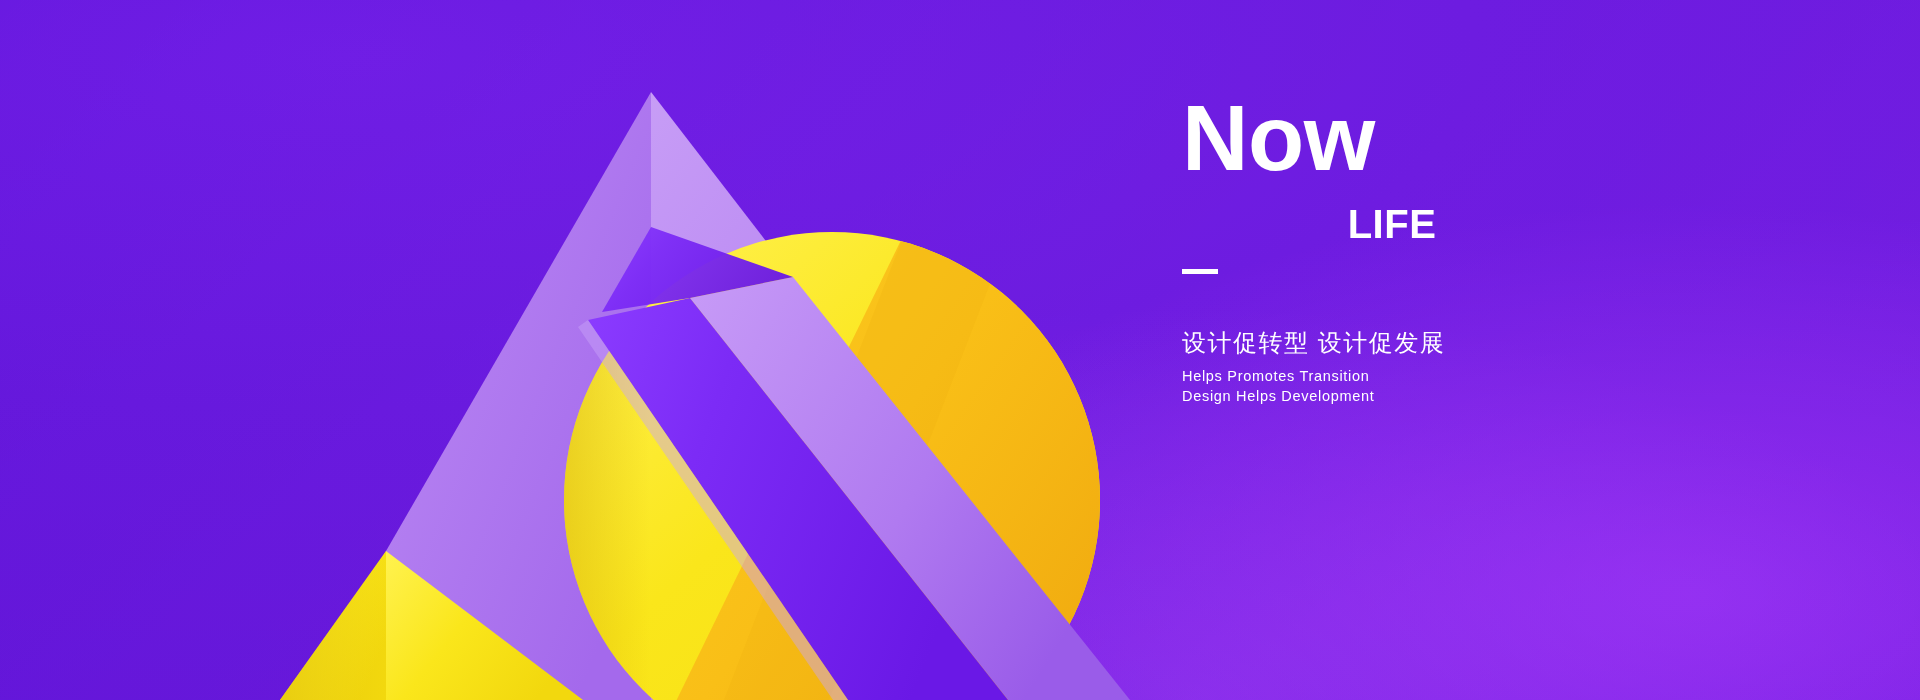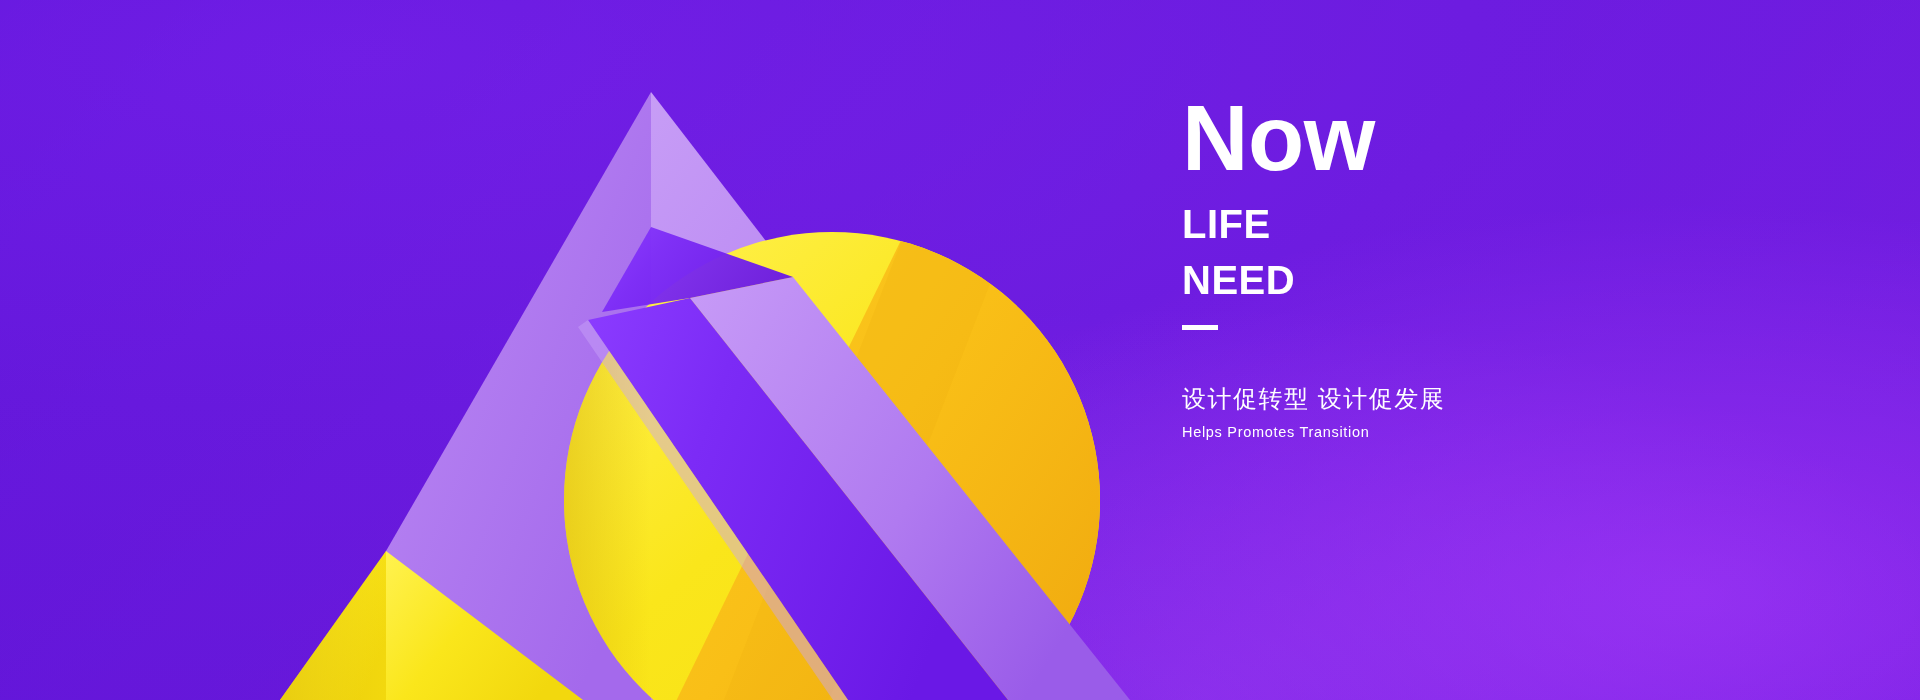--- a/index.html
+++ b/index.html
@@ -59,20 +59,21 @@
     letter-spacing: -0.5px;
     margin: 0 0 22px 0;
     text-transform: none;
   }
   .stack-line {
     font-size: 40px;
     line-height: 1.08;
     font-weight: 700;
     letter-spacing: 0.5px;
     margin: 0 0 13px 0;
+    text-align: center;
   }
   .rule {
     width: 36px;
     height: 5px;
     background: #ffffff;
     margin: 23px 0 0 0;
     border: none;
   }
   .cn-line {
     font-size: 24px;
@@ -205,25 +206,25 @@
       </g>
     </svg>
   </div>
 
   <div class="copy">
 
     <div class="word-now">Now</div>
 
     <div class="stack-line">LIFE</div>
 
-    <div class="stack-line">NEED</div>
 
 
     <div class="rule"></div>
 
     <div class="cn-line">设计促转型  设计促发展</div>
 
     <div class="en-line">Helps Promotes Transition</div>
 
+    <div class="en-line">Design Helps Development</div>
 
   </div>
 
 </div>
 
 </body></html>

